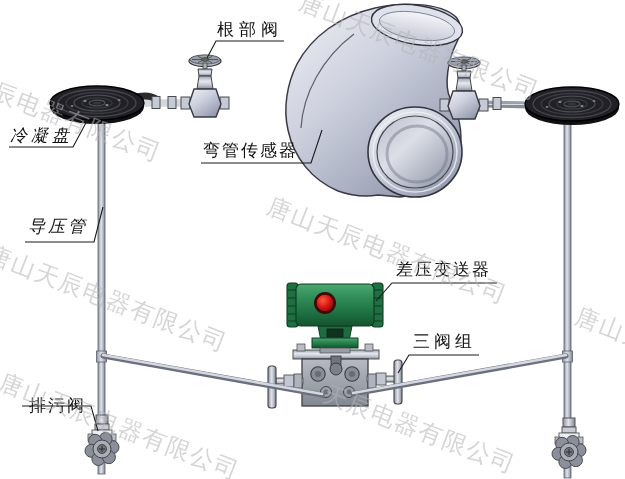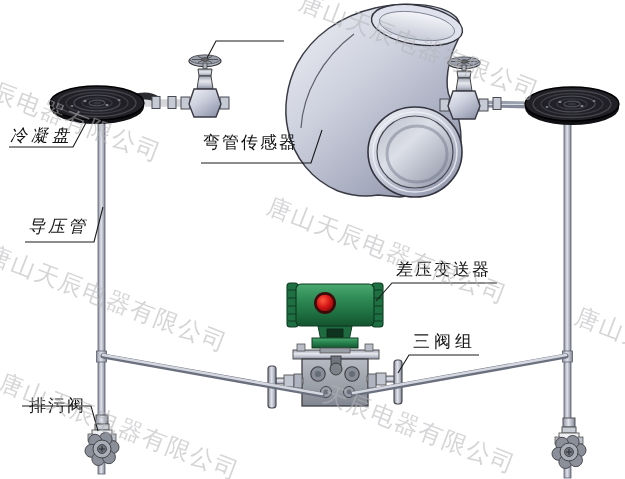--- a/index.html
+++ b/index.html
@@ -232,22 +232,23 @@
     <path d="M284,41 L216,41 L207,58"></path>
     <path d="M9,147 L73,147 L88,119"></path>
     <path d="M201,163 L311,163 L322,130"></path>
     <path d="M25,242 L94,242 L103,207"></path>
     <path d="M497,283 L392,283 L376,301"></path>
     <path d="M479,355 L409,355 L398,373"></path>
     <path d="M22,406 L91,406 L98,431"></path>
   </g>
 </svg>
 
+<div class="lbl" style="left:217px;top:21px;letter-spacing:5px;">根部阀</div>
 <div class="lbl" style="left:10px;top:127px;letter-spacing:4px;font-style:italic;">冷凝盘</div>
-<div class="lbl" style="left:203px;top:134px;letter-spacing:2px;text-align:center;">弯管传感器</div>
+<div class="lbl" style="left:203px;top:142px;letter-spacing:2px;text-align:center;">弯管传感器</div>
 <div class="lbl" style="left:28px;top:218px;letter-spacing:3px;font-style:italic;">导压管</div>
 <div class="lbl" style="left:396px;top:261px;letter-spacing:2px;">差压变送器</div>
 <div class="lbl" style="left:413px;top:333px;letter-spacing:4px;">三阀组</div>
 <div class="lbl" style="left:29px;top:397px;letter-spacing:2px;">排污阀</div>
 
 <span class="wm" style="left:306px;top:-14px;">唐山天辰电器有限公司</span>
 <span class="wm" style="left:-72px;top:48px;">唐山天辰电器有限公司</span>
 <span class="wm" style="left:274px;top:190px;">唐山天辰电器有限公司</span>
 <span class="wm" style="left:-6px;top:238px;">唐山天辰电器有限公司</span>
 <span class="wm" style="left:330px;top:378px;">天辰电器有限公司</span>

